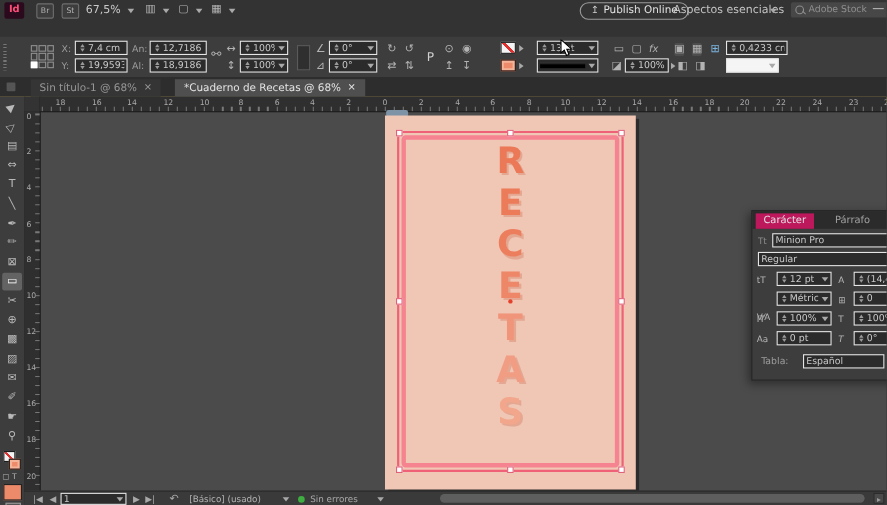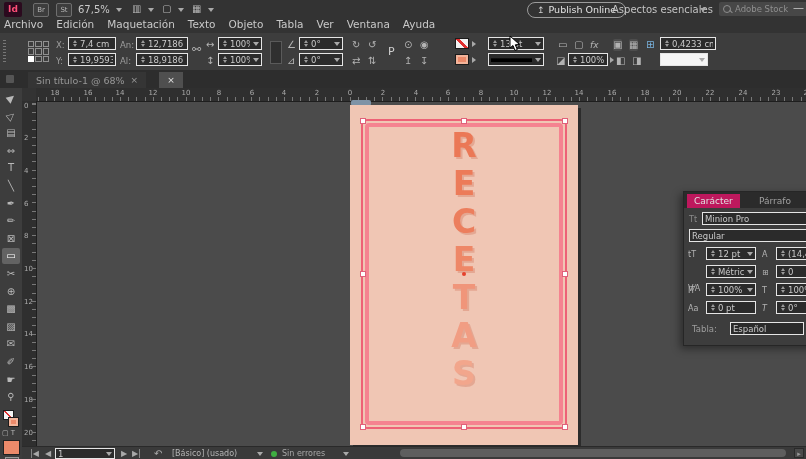--- a/index.html
+++ b/index.html
@@ -124,31 +124,20 @@
     <span class="up">↥</span><span>Publish Online</span>
   </div>
   <span id="workspace">Aspectos esenciales</span>
   <span class="chev abs" style="left:697px;top:8px"></span>
   <div id="search">
     <span class="mag"></span>
     <span class="ph">Adobe Stock</span>
   </div>
   <span id="minimize">—</span>
 
-  <div id="menubar">
-      <span class="menu-item">Archivo</span>
-      <span class="menu-item">Edición</span>
-      <span class="menu-item">Maquetación</span>
-      <span class="menu-item">Texto</span>
-      <span class="menu-item">Objeto</span>
-      <span class="menu-item">Tabla</span>
-      <span class="menu-item">Ver</span>
-      <span class="menu-item">Ventana</span>
-      <span class="menu-item">Ayuda</span>
-    </div>
 </div>
 
 <div id="cpanel">
   <div class="grip"></div>
   <div id="refgrid">
     <span></span>
       <span></span>
       <span></span>
       <span></span>
       <span></span>
@@ -262,20 +251,21 @@
     </div>
 </div>
 
 <div id="tabbar">
   <span class="abs" style="left:6px;top:5px;width:8px;height:8px;background:#555;border-radius:1px"></span>
 <div class="doctab inactive" style="left: 28px;">
       <span class="tab-label">Sin título-1 @ 68%</span>
       <span class="x">×</span>
     </div>
     <div class="doctab active" style="left: 159.2px;">
+      <span class="tab-label">*Cuaderno de Recetas @ 68%</span>
       <span class="x">×</span>
     </div>
   </div>
 
 <div id="workarea">
 
   <div id="tools">
 
     <div class="abs" style="left:3px;top:322px;width:11px;height:10px">
         <div class="swatch sw-none" style="left:0;top:0;width:11px;height:10px"></div>

